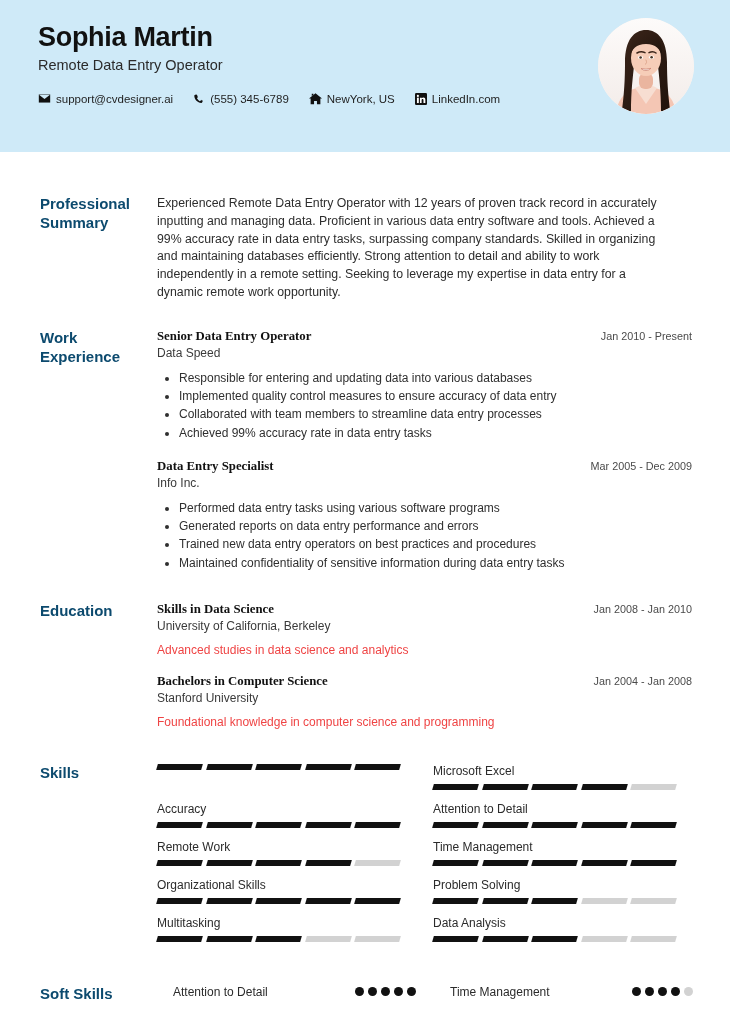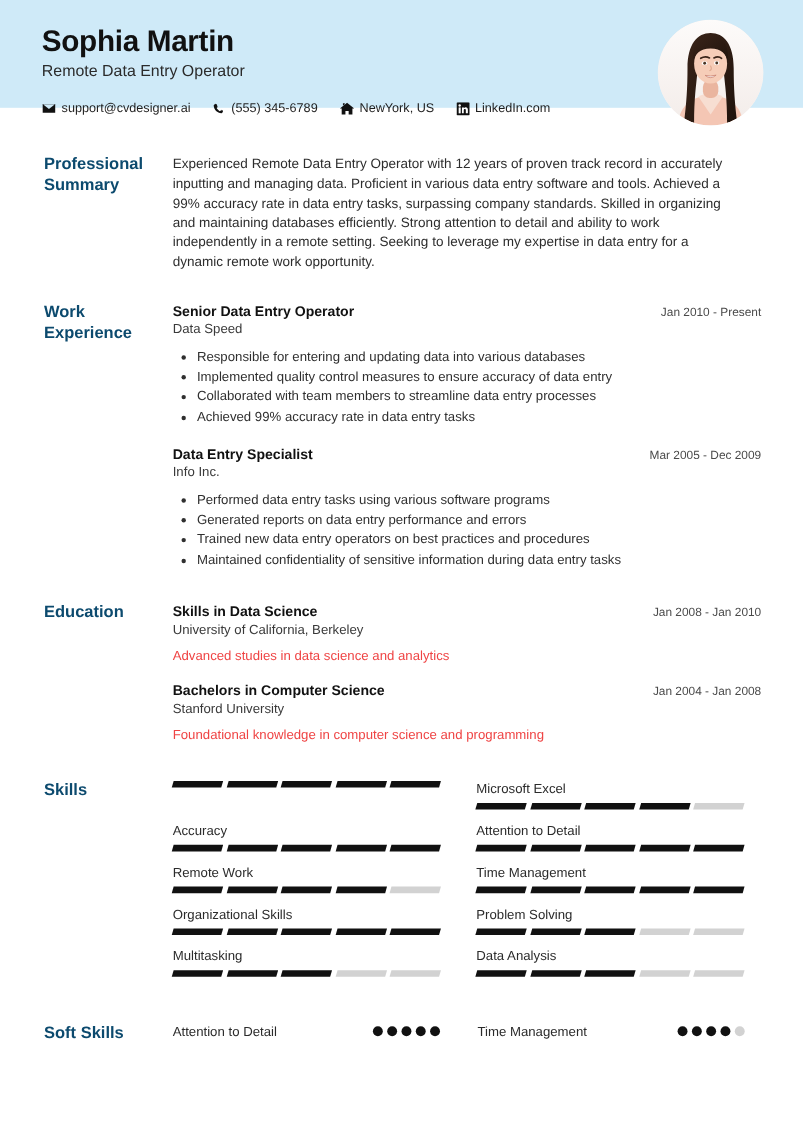--- a/index.html
+++ b/index.html
@@ -8,21 +8,21 @@
     height: 1024px;
     background: #ffffff;
     font-family: "Liberation Sans", sans-serif;
     color: #1a1a1a;
     overflow: hidden;
   }
 
   
   .header {
     background: #cfeaf8;
-    height: 98px;
+    height: 152px;
     padding: 22px 30px 0 38px;
     position: relative;
   }
   .name {
     font-size: 27px;
     font-weight: bold;
     letter-spacing: -0.3px;
     color: #111;
     line-height: 1.15;
   }
@@ -86,33 +86,34 @@
   .summary-text {
     font-size: 12.3px;
     line-height: 1.45;
     color: #2d2d2d;
     max-width: 518px;
   }
 
   .work-sec { margin-top: 27px; }
   .edu-sec { margin-top: 30px; }
   .skills-sec { margin-top: 35px; }
-  .soft-sec { margin-top: 31px; }
+  .soft-sec { margin-top: 31px; gap: 16px; }
 
   .entry { margin-bottom: 0; }
   .entry + .entry { margin-top: 17px; }
   .entry-head {
     display: flex;
     justify-content: space-between;
     align-items: baseline;
   }
   .entry-title {
     font-size: 12.8px;
     font-weight: bold;
     color: #111;
+    font-family: Liberation Serif, serif;
   }
   .entry-date {
     font-size: 10.8px;
     color: #4a4a4a;
     white-space: nowrap;
     padding-left: 12px;
   }
   .entry-org {
     font-size: 12px;
     color: #3a3a3a;

